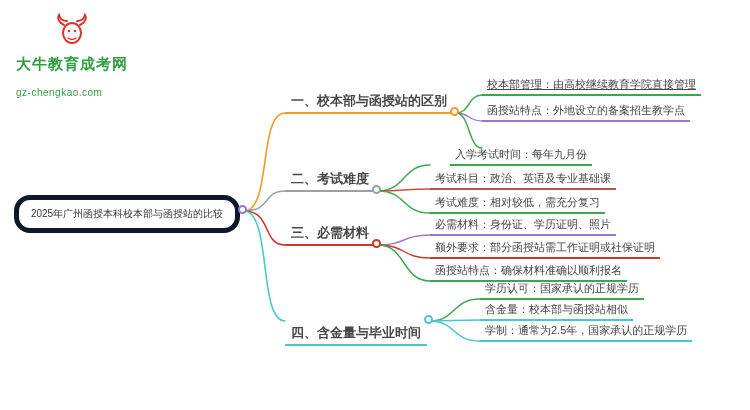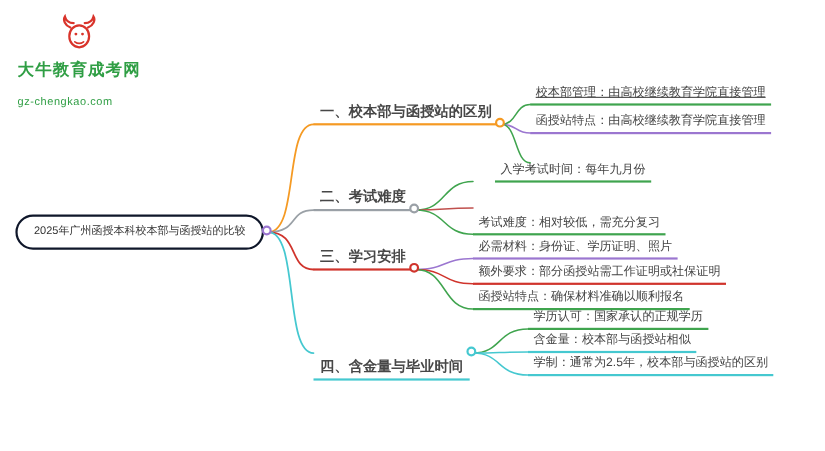--- a/index.html
+++ b/index.html
@@ -8,21 +8,21 @@
   .stage { position:relative; width:750px; height:410px; background:#fff; overflow:hidden; }
   .links { position:absolute; left:0; top:0; width:750px; height:410px; pointer-events:none; }
 
   
   .logo { position:absolute; left:16px; top:12px; display:flex; align-items:center; gap:7px;flex-direction:column; }
   .logo-title { color:#2f9e44; font-weight:bold; font-size:15px; letter-spacing:1px; line-height:18px; }
   .logo-sub { color:#2f9e44; font-size:10px; letter-spacing:.5px; margin-top:14px; }
 
   
   .root-node { position:absolute; left:14px; top:195px; width:226px; padding:7px 2px;
-               border:2px solid #0f172a; border-radius:16px; background:#fff;
+               border:5px solid #0f172a; border-radius:16px; background:#fff;
                font-size:10px; line-height:14px; text-align:center; color:#333;
                white-space:nowrap; overflow:hidden; }
   .node { position:absolute; white-space:nowrap; color:#474747; background:transparent; }
   .branch { font-size:13px; font-weight:700; line-height:16px; padding:2px 6px 3px; border-bottom:2px solid; }
   .leaf { font-size:11px; line-height:14px; padding:2px 5px 3px; border-bottom:2px solid; color:#444; }
   .dot { position:absolute; width:9px; height:9px; border-radius:50%; background:#fff; border:2px solid; }
 
   
   .bc-purple  { border-color:#9b76d0; }
   .bc-orange  { border-color:#f59a23; }
@@ -98,33 +98,34 @@
 
   <div class="root-node">2025年广州函授本科校本部与函授站的比较</div>
   <span class="dot bc-purple" style="left:238px;top:205px"></span>
 
   <div class="node branch b1 bc-orange">一、校本部与函授站的区别</div>
   <span class="dot bc-orange" style="left:450px;top:107px"></span>
 
   <div class="node branch b2 bc-gray">二、考试难度</div>
   <span class="dot bc-gray" style="left:372px;top:185px"></span>
 
-  <div class="node branch b3 bc-red">三、学习安排</div>
+  <div class="node branch b3 bc-red">三、必需材料</div>
   <span class="dot bc-red" style="left:372px;top:239px"></span>
 
   <div class="node branch b4 bc-cyan">四、含金量与毕业时间</div>
   <span class="dot bc-cyan" style="left:424px;top:315px"></span>
 
   <div class="node leaf l1 bc-green">校本部管理：由高校继续教育学院直接管理</div>
-  <div class="node leaf l2 bc-purple">函授站特点：由高校继续教育学院直接管理</div>
+  <div class="node leaf l2 bc-purple">函授站特点：外地设立的备案招生教学点</div>
 
   <div class="node leaf l4 bc-green">入学考试时间：每年九月份</div>
+  <div class="node leaf l5 bc-crimson">考试科目：政治、英语及专业基础课</div>
   <div class="node leaf l6 bc-green">考试难度：相对较低，需充分复习</div>
 
   <div class="node leaf l7 bc-purple">必需材料：身份证、学历证明、照片</div>
   <div class="node leaf l8 bc-red">额外要求：部分函授站需工作证明或社保证明</div>
   <div class="node leaf l9 bc-green">函授站特点：确保材料准确以顺利报名</div>
 
   <div class="node leaf l10 bc-green">学历认可：国家承认的正规学历</div>
   <div class="node leaf l11 bc-cyan">含金量：校本部与函授站相似</div>
-  <div class="node leaf l12 bc-cyan">学制：通常为2.5年，校本部与函授站的区别</div>
+  <div class="node leaf l12 bc-cyan">学制：通常为2.5年，国家承认的正规学历</div>
 
 </div>
 
 </body></html>

